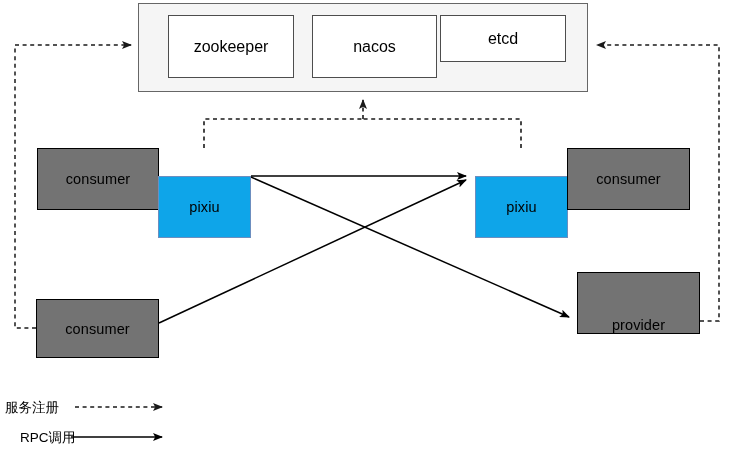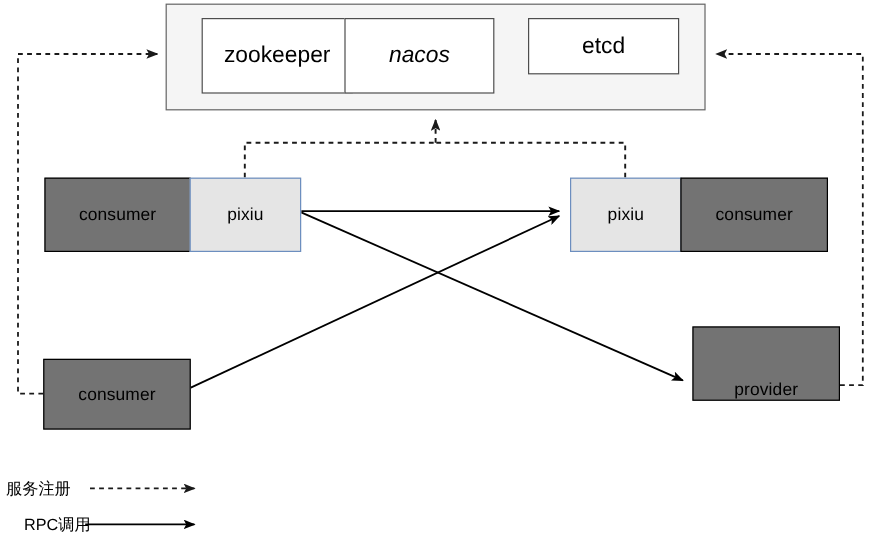--- a/index.html
+++ b/index.html
@@ -33,37 +33,38 @@
     color: #000000;
     letter-spacing: .1px;
     white-space: nowrap;
   }
   .plain-box {
     border: 1.6px solid #000000;
     background: #737373;
   }
   .pixiu-box {
     border: 1.4px solid #6c8ebf;
-    background: #e5e5e5;
+    background: #0ea5e9;
+    margin-top: 28px;
   }
   .registry-container {
     position: absolute;
     box-sizing: border-box;
     border: 1.6px solid #666666;
     background: #f5f5f5;
   }
   .registry-item {
     position: absolute;
     box-sizing: border-box;
     border: 1.8px solid #4d4d4d;
     background: #ffffff;
     display: flex;
     align-items: center;
     justify-content: center;
-    font-size: 19px;
+    font-size: 16px;
     color: #000000;
     white-space: nowrap;
   }
   .legend-label {
     position: absolute;
     font-size: 13.5px;
     color: #000000;
     white-space: nowrap;
     font-family: "Liberation Sans", "DejaVu Sans", sans-serif;
   }
@@ -101,21 +102,21 @@
 
     <path d="M75,407 L162,407" fill="none" stroke="#1a1a1a" stroke-width="1.5" stroke-dasharray="4,3.6" marker-end="url(#arrowDashed)"></path>
     <path d="M71,437 L162,437" fill="none" stroke="#000000" stroke-width="1.5" marker-end="url(#arrowSolid)"></path>
   </svg>
 
   <div class="registry-container" style="left:138px; top:3px; width:450px; height:89px;"></div>
 
   <div class="registry-item" style="left:168px; top:15px; width:126px; height:63px;">
     <span>zookeeper</span>
   </div>
-  <div class="registry-item" style="left:287px; top:15px; width:125px; height:63px;font-style:italic;">
+  <div class="registry-item" style="left:312px; top:15px; width:125px; height:63px;">
     <span>nacos</span>
   </div>
   <div class="registry-item" style="left:440px; top:15px; width:126px; height:47px;">
     <span>etcd</span>
   </div>
 
   <div class="node plain-box" style="left:37px; top:148px; width:122px; height:62px;">
     <span>consumer</span>
   </div>
   <div class="node pixiu-box" style="left:158px; top:148px; width:93px; height:62px;">

